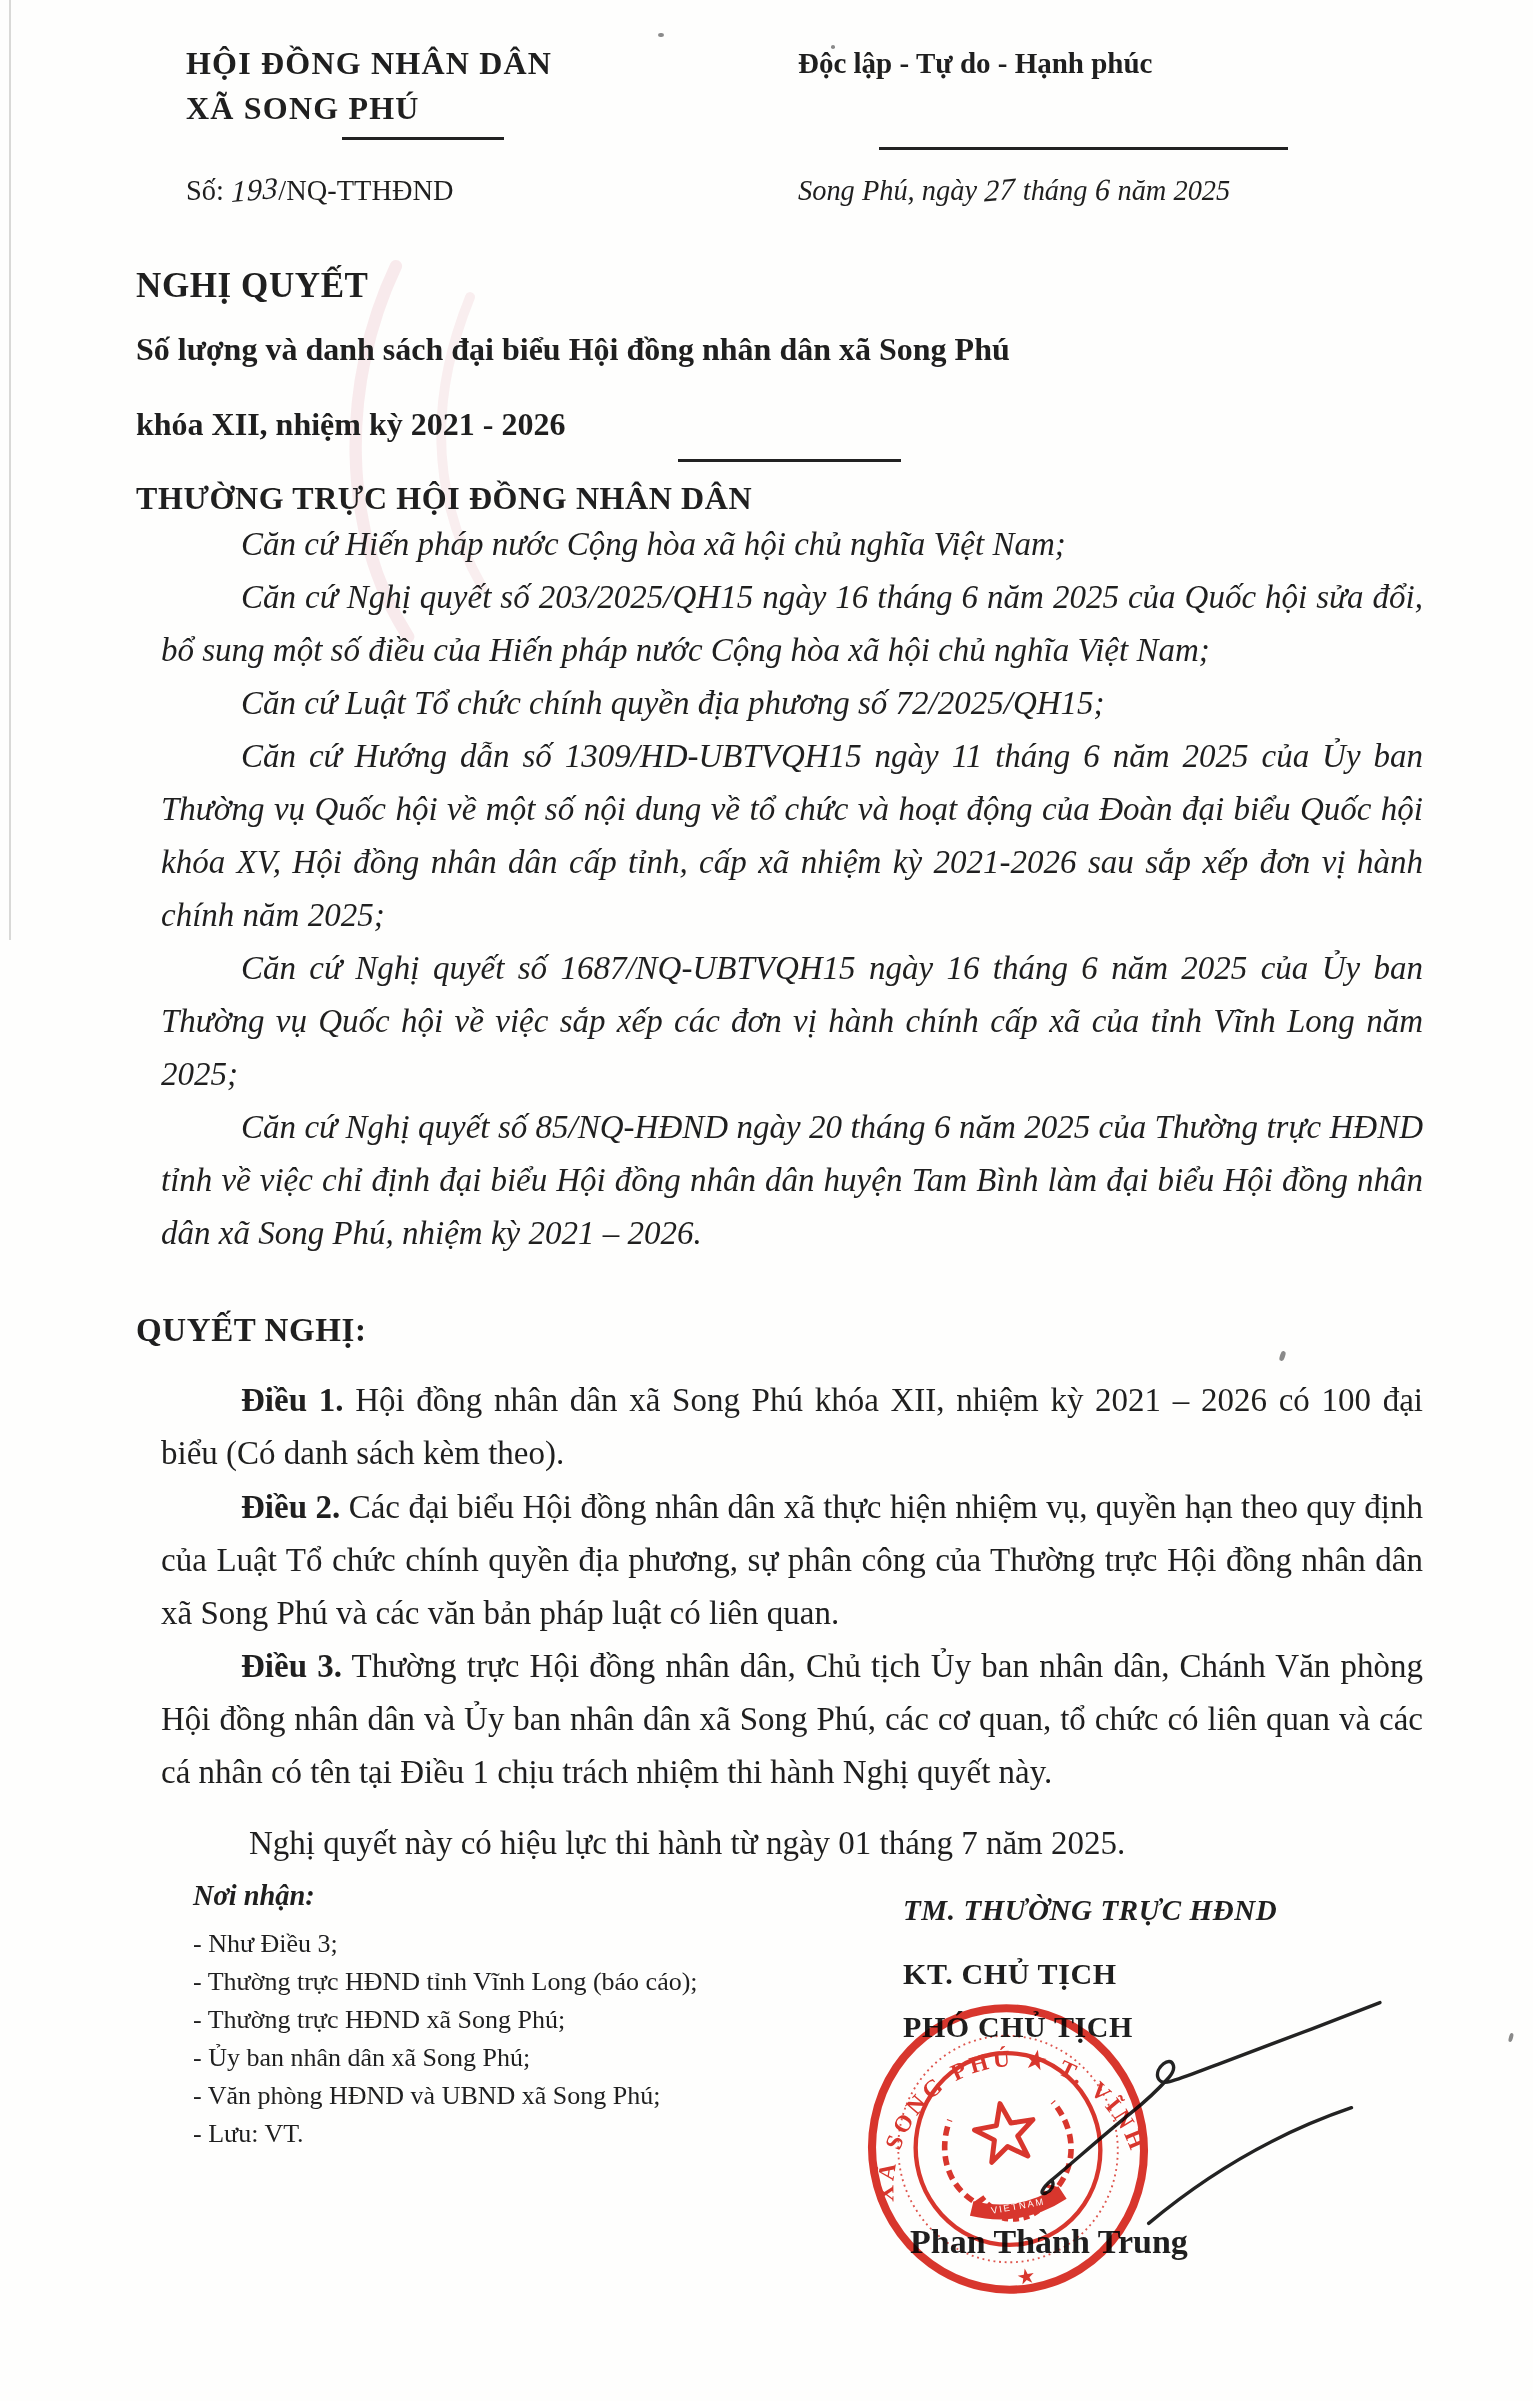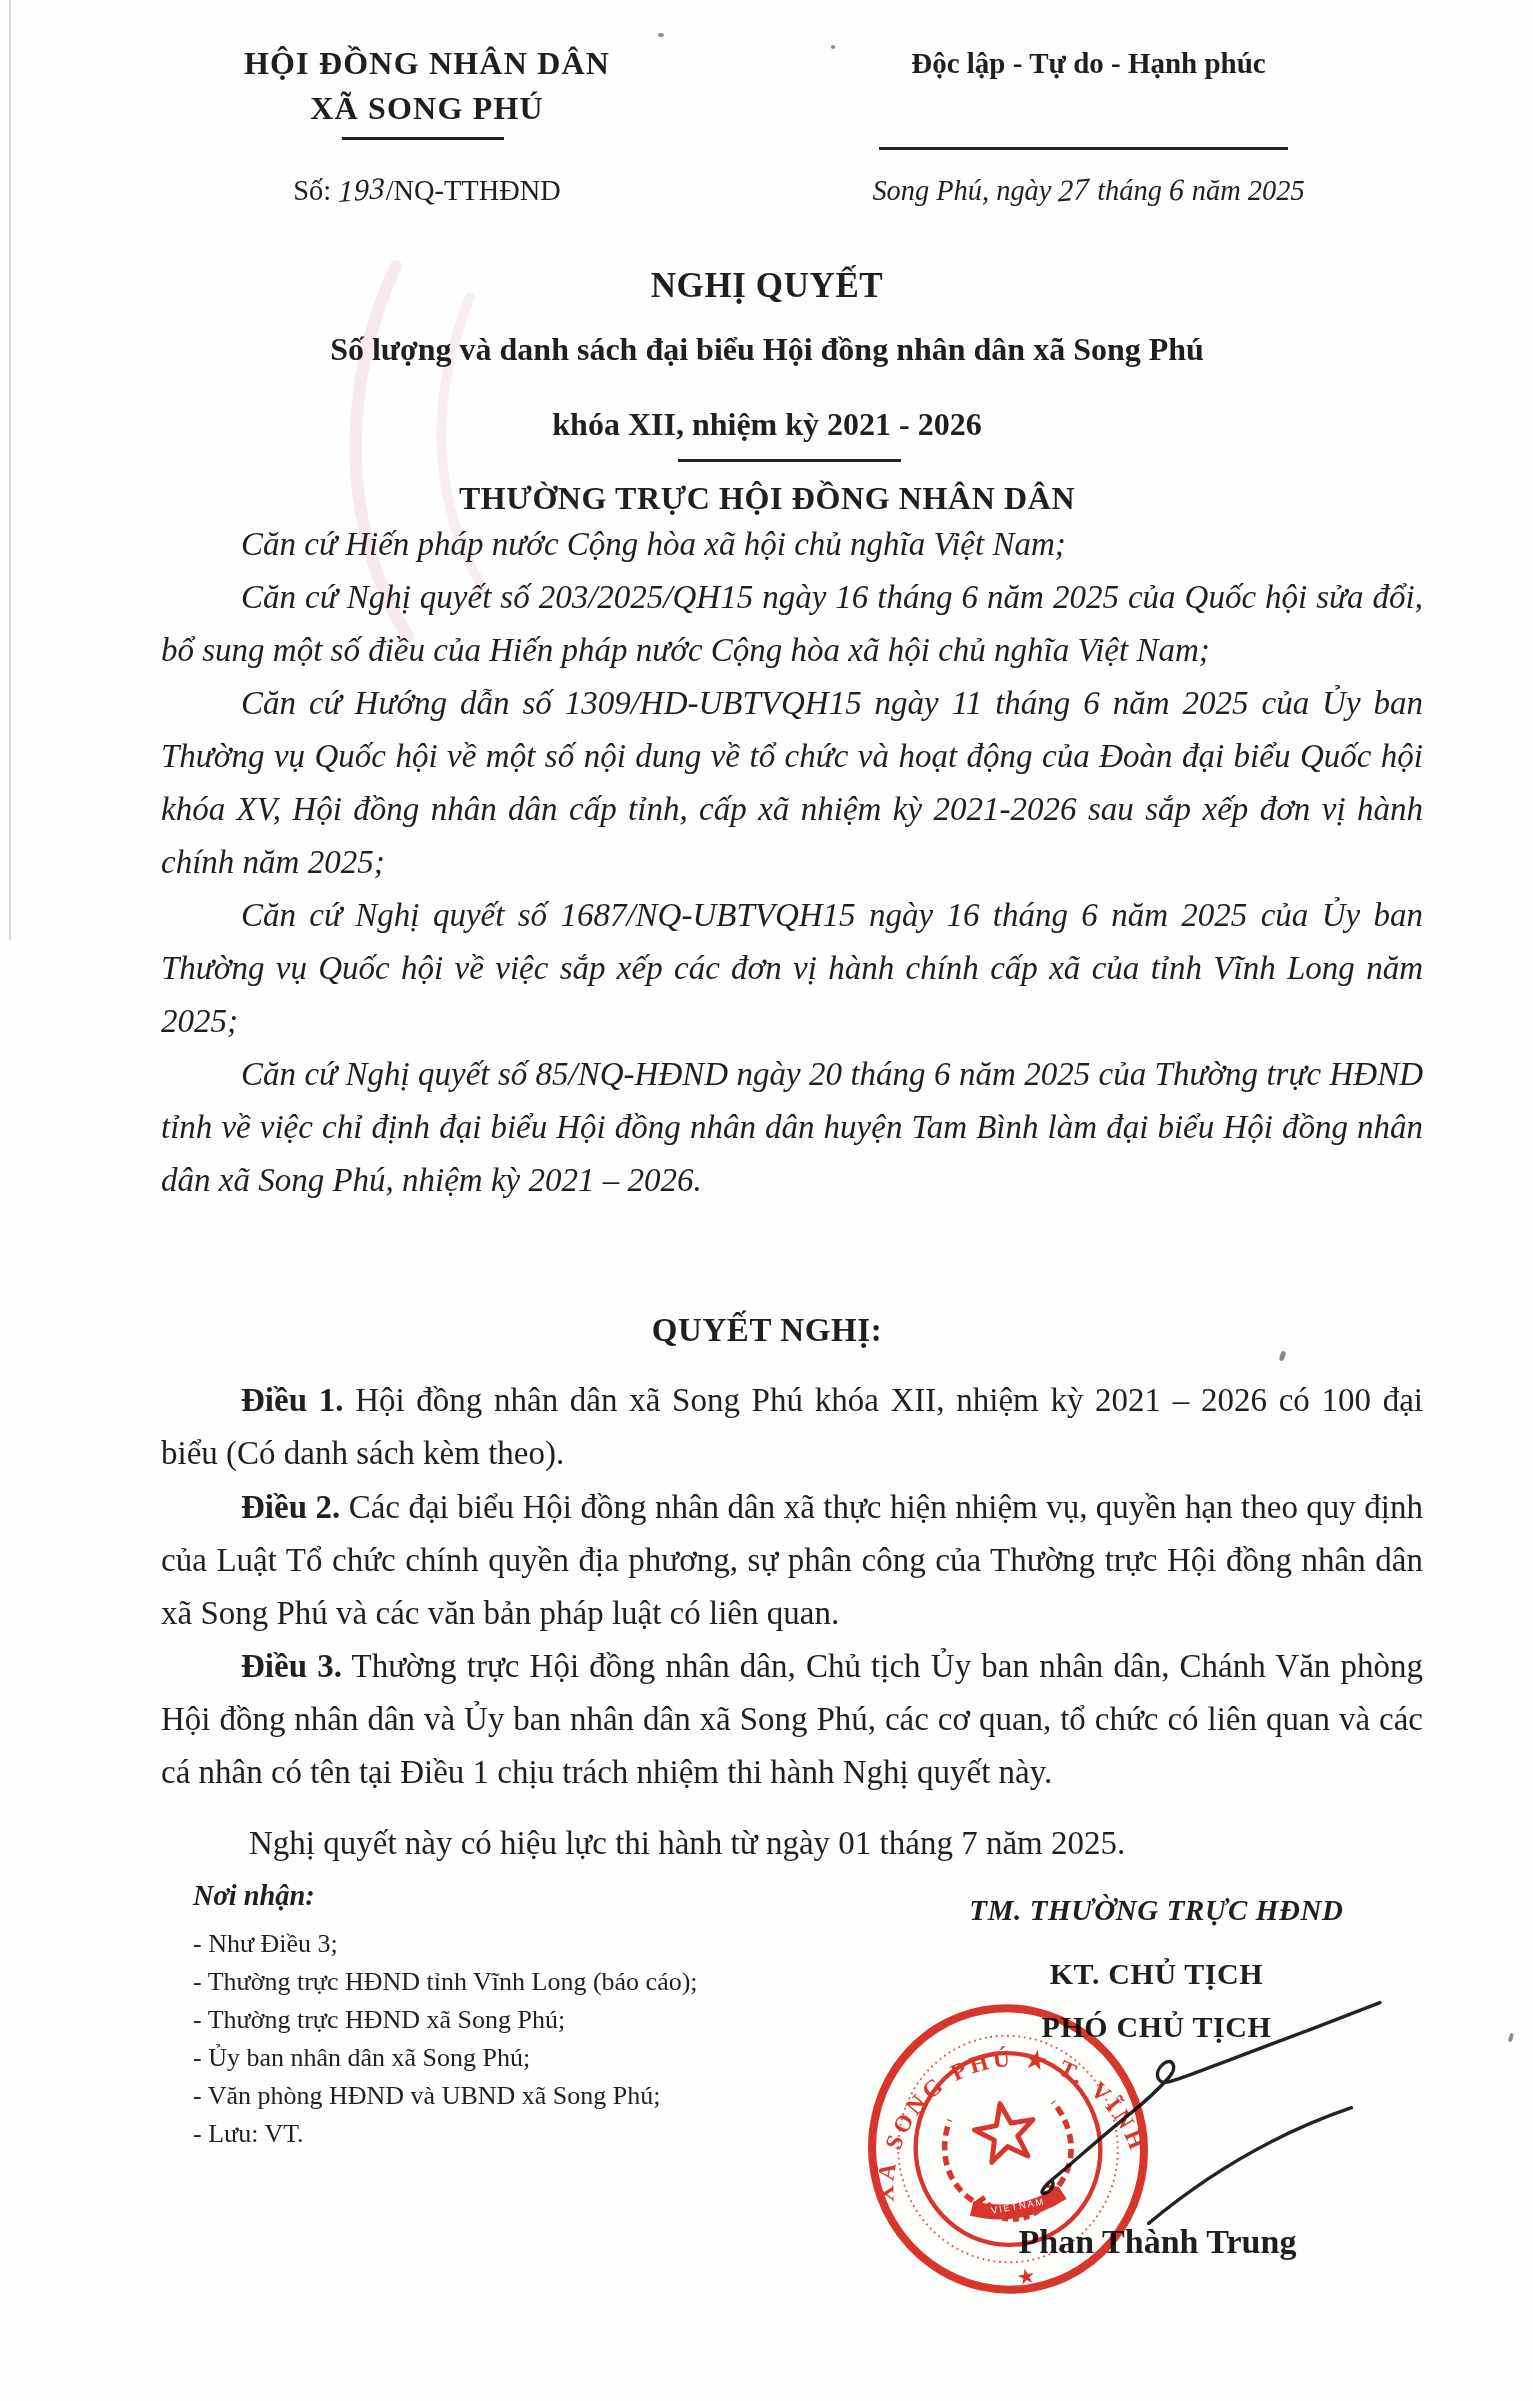--- a/index.html
+++ b/index.html
@@ -7,21 +7,21 @@
     position:relative;
     width:1534px;height:2401px;
     background:#fefefdf5;background-color:#fefefd;
     font-family:"Liberation Serif","DejaVu Serif",serif;
     color:#1f1f1f;
     overflow:hidden;
   }
   .abs{position:absolute;}
   .b{font-weight:bold;}
   .i{font-style:italic;}
-  .center{text-align:center;}
+  .center{}
   .hand{
     display:inline-block;
     font-style:italic;
     transform:rotate(-5deg) skewX(-6deg);
     font-size:1.07em;
     letter-spacing:0.6px;
   }
   
   .hdr-left{left:186px;top:41px;width:482px;font-size:32px;letter-spacing:1.2px;line-height:45px;}
   .hdr-right{left:798px;top:41px;width:581px;font-size:32px;letter-spacing:0.6px;line-height:45px;}
@@ -95,20 +95,21 @@
 
   <div class="abs doc-title center b">NGHỊ QUYẾT</div>
   <div class="abs doc-sub1 center b">Số lượng và danh sách đại biểu Hội đồng nhân dân xã Song Phú</div>
   <div class="abs doc-sub2 center b">khóa XII, nhiệm kỳ 2021 - 2026</div>
   <div class="abs rule rule-sub"></div>
   <div class="abs authority center b">THƯỜNG TRỰC HỘI ĐỒNG NHÂN DÂN</div>
 
   <div class="abs recitals">
     <p>Căn cứ Hiến pháp nước Cộng hòa xã hội chủ nghĩa Việt Nam;</p>
     <p>Căn cứ Nghị quyết số 203/2025/QH15 ngày 16 tháng 6 năm 2025 của Quốc hội sửa đổi, bổ sung một số điều của Hiến pháp nước Cộng hòa xã hội chủ nghĩa Việt Nam;</p>
+    <p>Căn cứ Luật Tổ chức chính quyền địa phương số 72/2025/QH15;</p>
     <p>Căn cứ Hướng dẫn số 1309/HD-UBTVQH15 ngày 11 tháng 6 năm 2025 của Ủy ban Thường vụ Quốc hội về một số nội dung về tổ chức và hoạt động của Đoàn đại biểu Quốc hội khóa XV, Hội đồng nhân dân cấp tỉnh, cấp xã nhiệm kỳ 2021-2026 sau sắp xếp đơn vị hành chính năm 2025;</p>
     <p>Căn cứ Nghị quyết số 1687/NQ-UBTVQH15 ngày 16 tháng 6 năm 2025 của Ủy ban Thường vụ Quốc hội về việc sắp xếp các đơn vị hành chính cấp xã của tỉnh Vĩnh Long năm 2025;</p>
     <p>Căn cứ Nghị quyết số 85/NQ-HĐND ngày 20 tháng 6 năm 2025 của Thường trực HĐND tỉnh về việc chỉ định đại biểu Hội đồng nhân dân huyện Tam Bình làm đại biểu Hội đồng nhân dân xã Song Phú, nhiệm kỳ 2021 – 2026.</p>
   </div>
 
   <div class="abs resolve center b">QUYẾT NGHỊ:</div>
 
   <div class="abs article art1">
     <p><span class="b">Điều 1.</span><span> Hội đồng nhân dân xã Song Phú khóa XII, nhiệm kỳ 2021 – 2026 có 100 đại biểu (Có danh sách kèm theo).</span></p>
   </div>

